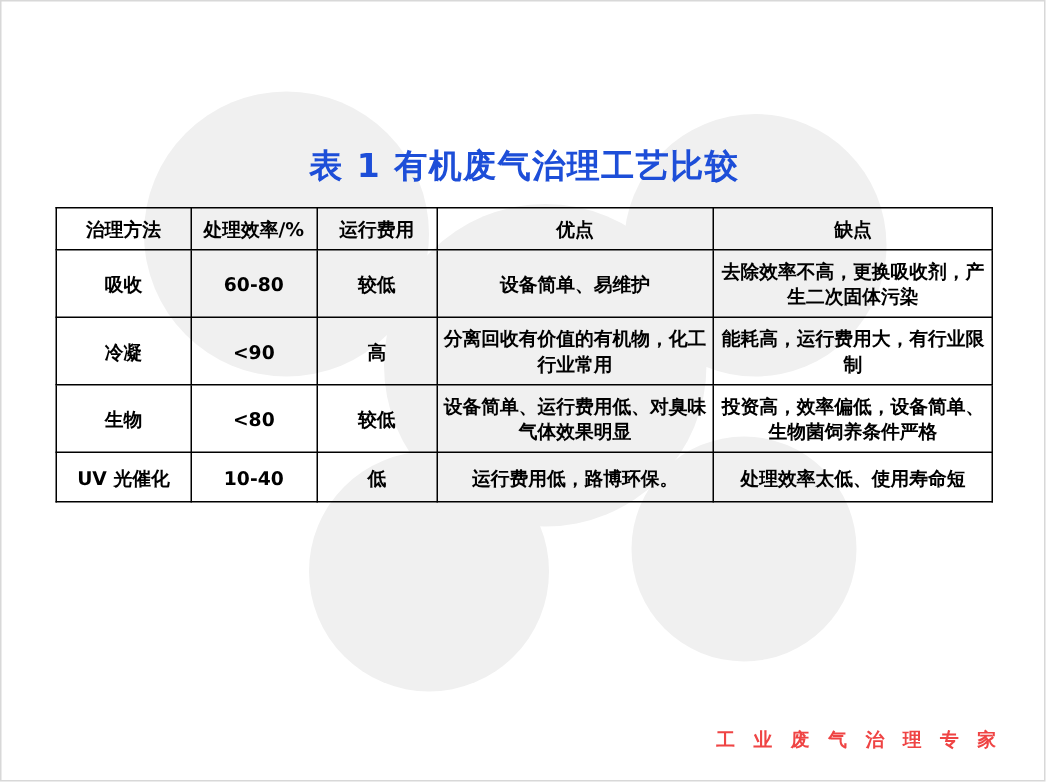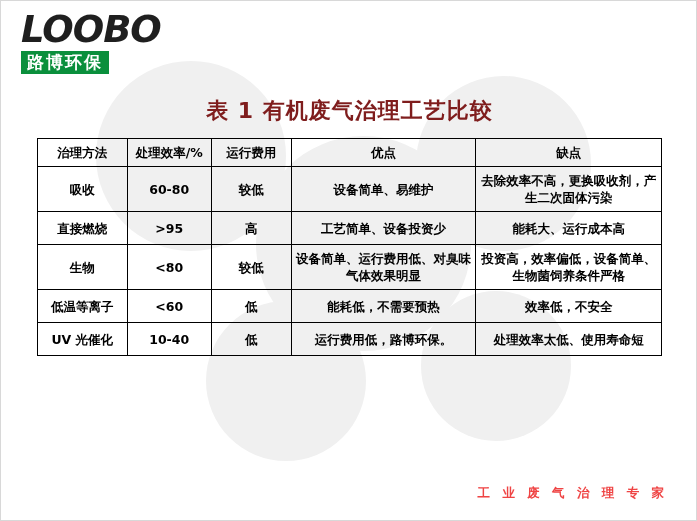--- a/index.html
+++ b/index.html
@@ -65,21 +65,21 @@
   }
 
   .title {
     position: absolute;
     left: 0;
     top: 95px;
     width: 697px;
     text-align: center;
     font-size: 22px;
     font-weight: bold;
-    color: #7f1d1d;
+    color: #1d4ed8;
     z-index: 5;
     letter-spacing: 1px;
   }
 
   .table-wrap {
     position: absolute;
     left: 36px;
     top: 137px;
     width: 625px;
     z-index: 5;
@@ -131,24 +131,20 @@
 <body>
 
 <div class="slide">
 
   <div class="watermark wm1"></div>
   <div class="watermark wm2"></div>
   <div class="watermark wm3"></div>
   <div class="watermark wm4"></div>
   <div class="watermark wm5"></div>
 
-  <div class="logo">
-    <div class="logo-main">LOOBO</div>
-    <div class="logo-sub">路博环保</div>
-  </div>
 
   <div class="title">表 1    有机废气治理工艺比较</div>
 
   <div class="table-wrap">
     <table class="cmp">
       <thead>
         <tr>
           <th class="col-method">治理方法</th>
           <th class="col-eff">处理效率/%</th>
           <th class="col-cost">运行费用</th>
@@ -157,40 +153,33 @@
         </tr>
       </thead>
       <tbody>
         <tr class="r-tall">
           <td>吸收</td>
           <td>60-80</td>
           <td>较低</td>
           <td>设备简单、易维护</td>
           <td>去除效率不高，更换吸收剂，产生二次固体污染</td>
         </tr>
-        <tr class="r-short">
-          <td>直接燃烧</td>
-          <td>&gt;95</td>
+        <tr class="r-tall">
+          <td>冷凝</td>
+          <td>&lt;90</td>
           <td>高</td>
-          <td>工艺简单、设备投资少</td>
-          <td>能耗大、运行成本高</td>
+          <td>分离回收有价值的有机物，化工行业常用</td>
+          <td>能耗高，运行费用大，有行业限制</td>
         </tr>
         <tr class="r-tall">
           <td>生物</td>
           <td>&lt;80</td>
           <td>较低</td>
           <td>设备简单、运行费用低、对臭味气体效果明显</td>
           <td>投资高，效率偏低，设备简单、生物菌饲养条件严格</td>
-        </tr>
-        <tr class="r-short">
-          <td>低温等离子</td>
-          <td>&lt;60</td>
-          <td>低</td>
-          <td>能耗低，不需要预热</td>
-          <td>效率低，不安全</td>
         </tr>
         <tr class="r-short">
           <td>UV 光催化</td>
           <td>10-40</td>
           <td>低</td>
           <td>运行费用低，路博环保。</td>
           <td>处理效率太低、使用寿命短</td>
         </tr>
       </tbody>
     </table>

